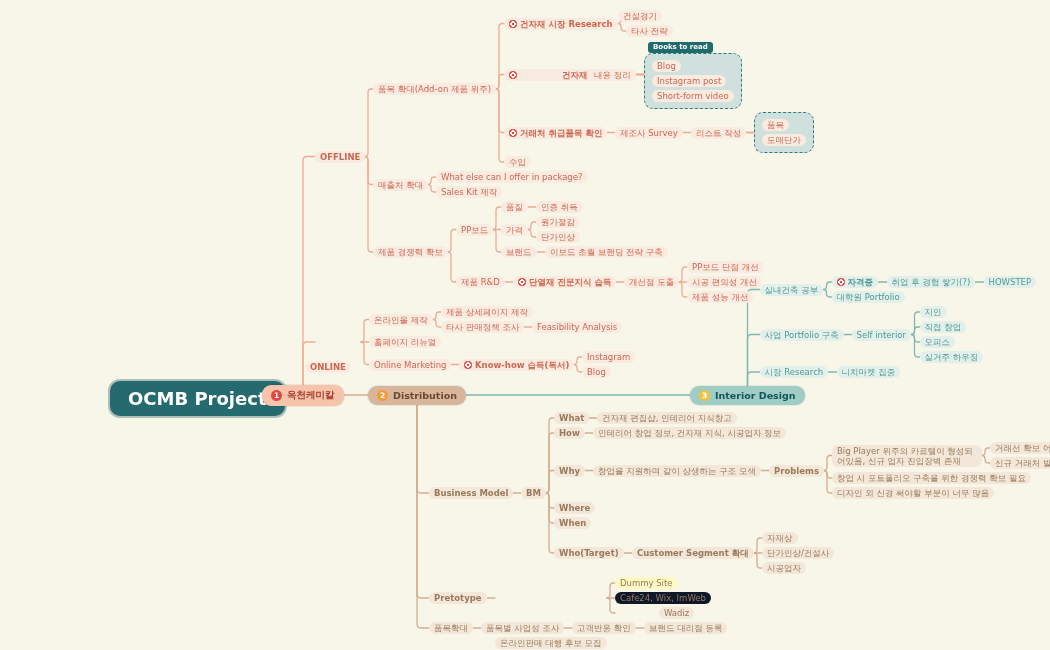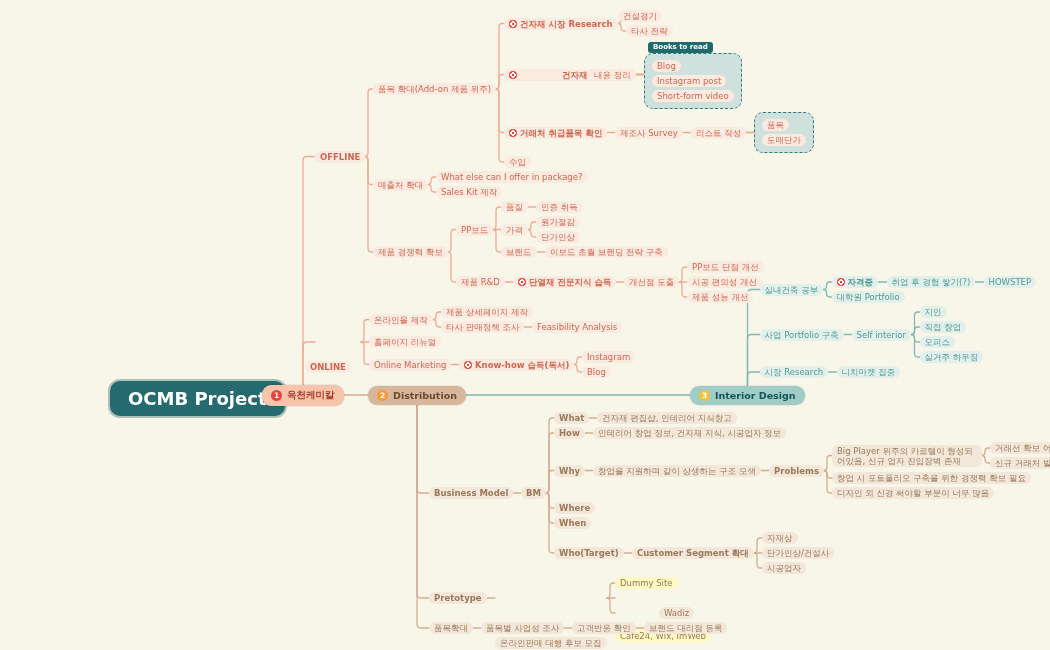--- a/index.html
+++ b/index.html
@@ -337,21 +337,21 @@
     </div>
     <div class="node bold" style="color: rgb(154, 122, 92); background: rgb(242, 231, 216); left: 429px; top: 592px;">
       <span>Pretotype</span>
     </div>
     <div class="node" style="color: rgb(154, 122, 92); background: rgb(242, 231, 216); left: 495px; top: 592px; margin-top: 45px;">
       <span>온라인판매 대행 후보 모집</span>
     </div>
     <div class="node" style="color: rgb(154, 122, 92); background: #fef9c3; left: 615px; top: 577px;">
       <span>Dummy Site</span>
     </div>
-    <div class="node" style="color: rgb(154, 122, 92); background: #fef9c3; left: 615px; top: 592px; margin-top: 38px;">
+    <div class="node" style="color: rgb(154, 122, 92); background: #0f172a; left: 615px; top: 592px;">
       <span>Cafe24, Wix, ImWeb</span>
     </div>
     <div class="node" style="color: rgb(154, 122, 92); background: rgb(242, 231, 216); left: 615px; top: 607px; margin-left: 44px;">
       <span>Wadiz</span>
     </div>
     <div class="node" style="color: rgb(154, 122, 92); background: rgb(242, 231, 216); left: 429px; top: 622px;">
       <span>품목확대</span>
     </div>
     <div class="node" style="color: rgb(154, 122, 92); background: rgb(242, 231, 216); left: 481px; top: 622px;">
       <span>품목별 사업성 조사</span>

